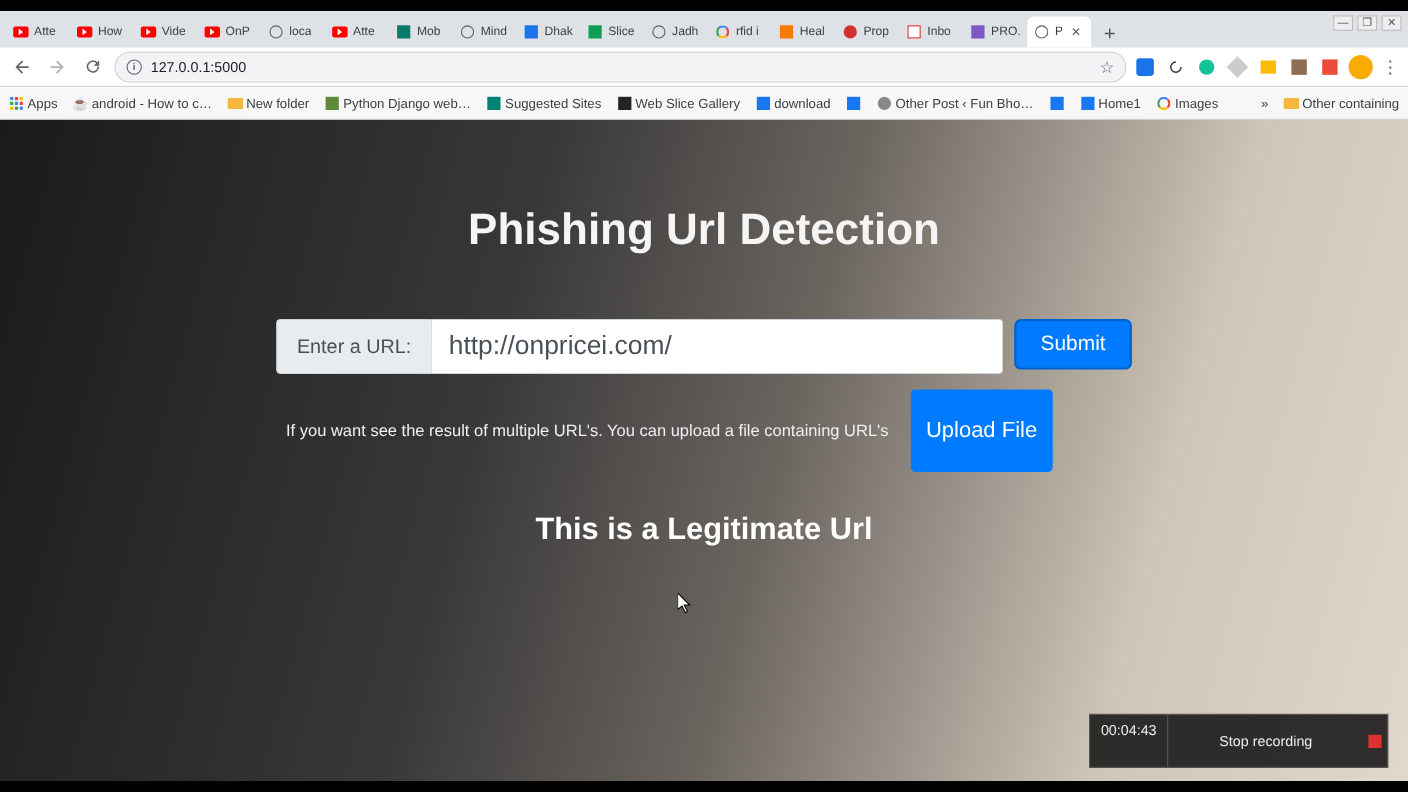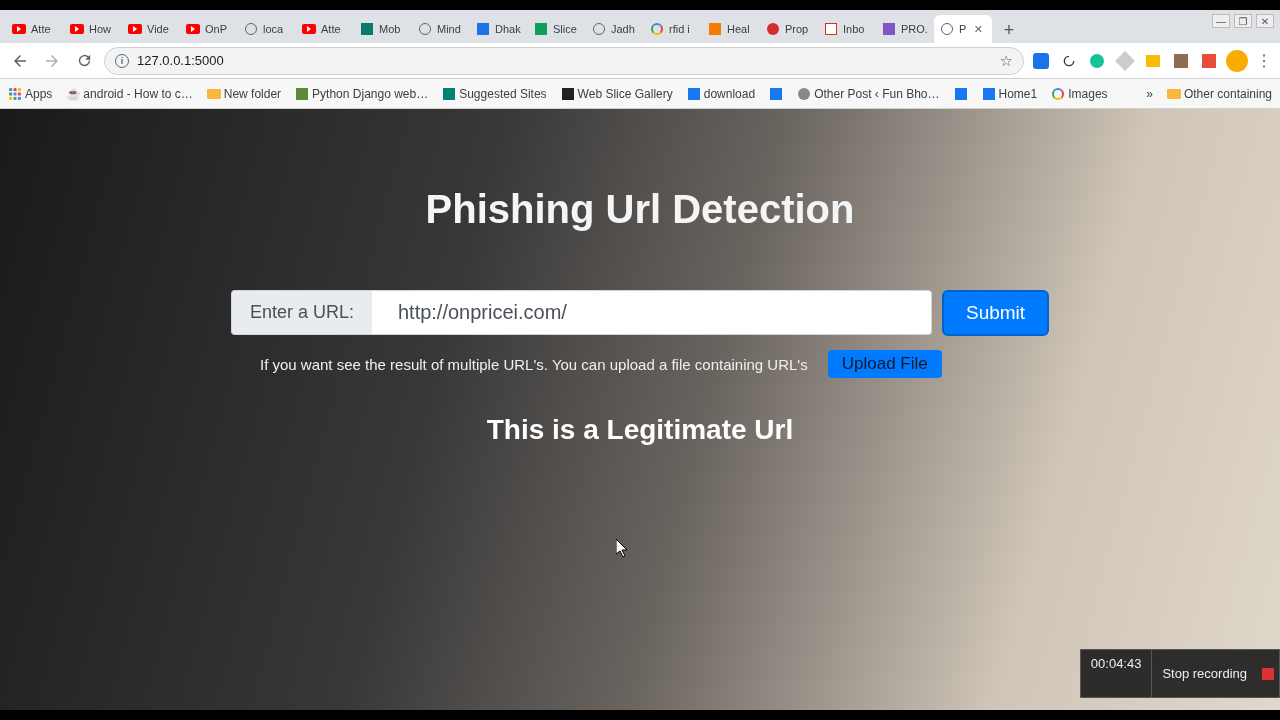--- a/index.html
+++ b/index.html
@@ -124,23 +124,23 @@
   color: #495057;
   font-size: 18px;
   padding: 10px 18px;
   border: 1px solid #ced4da;
   border-right: none;
   border-radius: 4px 0 0 4px;
   display: flex;
   align-items: center;
 }
 .url-input {
-  width: 560px;
-  font-size: 20px;
-  padding: 10px 26px;
+  width: 520px;
+  font-size: 24px;
+  padding: 10px 16px;
   border: 1px solid #ced4da;
   border-left: none;
   border-radius: 0 4px 4px 0;
   color: #495057;
   background: #fff;
   outline: none;
 }
 .input-group { display: flex; }
 .submit-btn {
   background: #007bff;
@@ -155,49 +155,50 @@
   margin-top: 14px;
   display: flex;
   align-items: center;
   gap: 20px;
   font-size: 15px;
   color: #f0f0f0;
   width: 760px;
 }
 .upload-btn {
   background: #007bff;
-  color: #0f172a;
-  font-size: 17px;
-  padding: 4px 14px;
+  color: #ffffff;
+  font-size: 20px;
+  padding: 26px 14px;
   border: none;
   border-radius: 4px;
   cursor: pointer;
 }
 .result-text {
   margin-top: 36px;
   font-size: 28px;
   font-weight: 600;
   color: #fff;
 }
 .cursor-arrow {
   position: absolute;
   left: 616px;
   top: 430px;
   pointer-events: none;
 }
 .recorder {
   position: absolute;
-  right: 0;
+  right: 18px;
   bottom: 12px;
   display: flex;
   align-items: stretch;
   background: rgba(30,30,30,0.92);
   border: 1px solid #555;
   font-size: 13px;
   color: #eee;
+  gap: 36px;
 }
 .recorder .time { padding: 6px 10px; border-right: 1px solid #555; }
 .recorder .stop { padding: 16px 10px; cursor: pointer; }
 .recorder .rec-dot { width: 22px; display: flex; align-items: center; justify-content: center; }
 .recorder .rec-dot span { width: 12px; height: 12px; background: #e03131; }
 .bottom-black { height: 20px; background: #000; }
 
 .fv-yt { width:14px;height:10px;background:#ff0000;border-radius:2px;position:relative;}
 .fv-yt::after{content:"";position:absolute;left:5px;top:2px;border-left:4px solid #fff;border-top:3px solid transparent;border-bottom:3px solid transparent;}
 .fv-g { width:12px;height:12px;border:2px solid #4285f4;border-radius:50%;border-right-color:#ea4335;border-bottom-color:#fbbc05;border-left-color:#34a853;}

